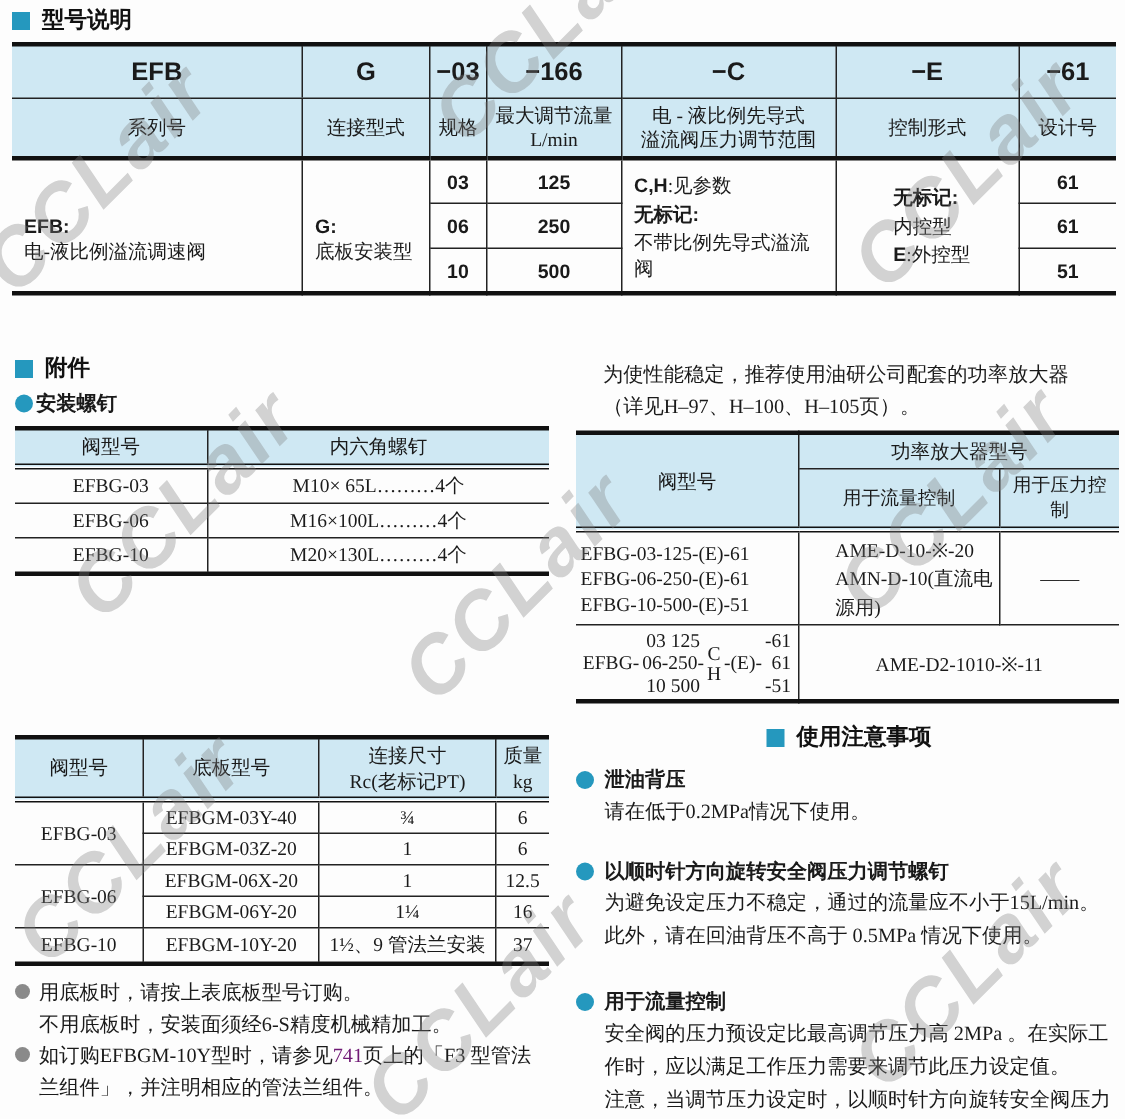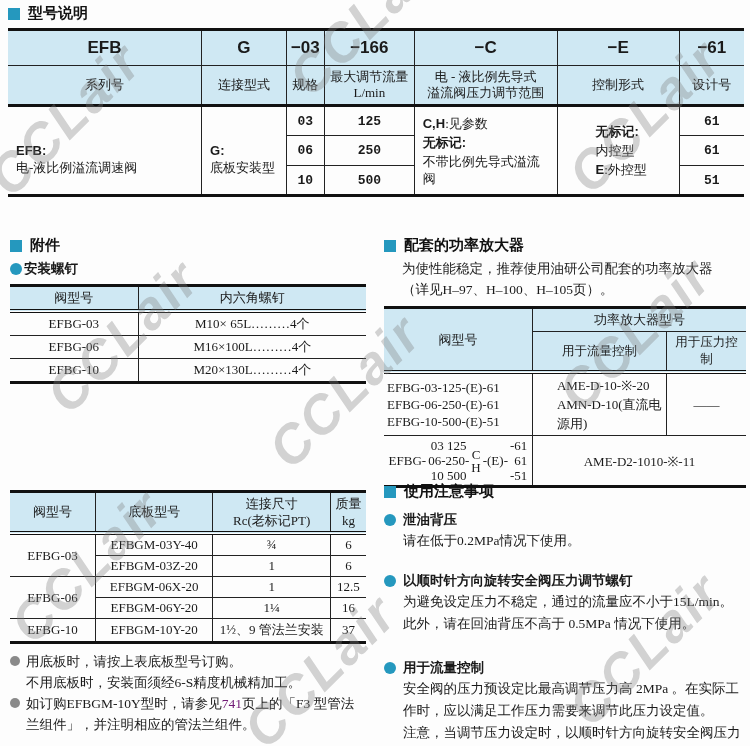--- a/index.html
+++ b/index.html
@@ -42,21 +42,21 @@
   .ctable th { background:#cfe8f3; font-weight:normal; }
   .no-l { border-left:none !important; }
   .no-r { border-right:none !important; }
   .no-t { border-top:none !important; }
   .dbl  { border-bottom:4px double #111 !important; }
   .thick-b { border-bottom:3px solid #111 !important; }
   .dash-r { border-right:1px dashed #555 !important; }
   .tleft { text-align:left !important; }
   .pre-line { white-space:pre-line; }
   .code { font-family:"Liberation Sans","DejaVu Sans",sans-serif; font-weight:bold;margin-top:16px; }
-  .num  { font-family:Liberation Mono, monospace; font-weight:bold; font-size:13.5px; }
+  .num  { font-family:Liberation Sans, sans-serif; font-weight:bold; font-size:13.5px; }
 
   
   .model-wrap { position:absolute; left:8px; top:4px; width:736px; }
   .mtable { margin-top:5px; }
   .mtable .code-row th { font-family:Liberation Sans, sans-serif;
       font-weight:bold; font-size:17px; height:36px; }
   .mtable .label-row th { font-size:13px; height:40px; line-height:16px; white-space:pre-line; }
   .mtable td { height:30px; font-size:13px; }
   .mtable .tleft { padding-left:8px; }
   .mcell-line { line-height:17px; }
@@ -202,24 +202,20 @@
       </tr>
       <tr>
         <td class="no-l">EFBG-10</td>
         <td class="no-r">M20×130L………4个</td>
       </tr>
     </tbody>
       </table>
   </div>
 
   <div class="abs" style="left:384px; top:236px; width:362px;">
-    <div class="sec-title">
-      <span class="sq"></span>
-      <span>配套的功率放大器</span>
-    </div>
     <div class="amp-desc">
       <div>为使性能稳定，推荐使用油研公司配套的功率放大器</div>
       <div>（详见H–97、H–100、H–105页）。</div>
     </div>
     <table class="ctable amp-table">
       <colgroup>
           <col style="width:41%">
           <col style="width:37%">
           <col style="width:22%">
         </colgroup>
@@ -317,21 +313,21 @@
         <span>不用底板时，安装面须经6-S精度机械精加工。</span>
       </div>
       <div class="note">
         <span class="dot-gray"></span>
         <span>如订购EFBGM-10Y型时，请参见</span><span class="link">741</span><span>页上的「F3 型管法兰组件」，并注明相应的管法兰组件。</span>
       </div>
     </div>
   </div>
 
   <div class="abs" style="left:384px; top:482px; width:364px;">
-    <div class="sec-title" style="margin-bottom:8px;">
+    <div class="sec-title" style="margin-bottom:8px;justify-content:center;">
       <span class="sq"></span>
       <span>使用注意事项</span>
     </div>
 
     <div class="prec-item">
       <div class="prec-head">
         <span class="dot"></span>
         <span>泄油背压</span>
       </div>
       <div class="prec-body">请在低于0.2MPa情况下使用。</div>

